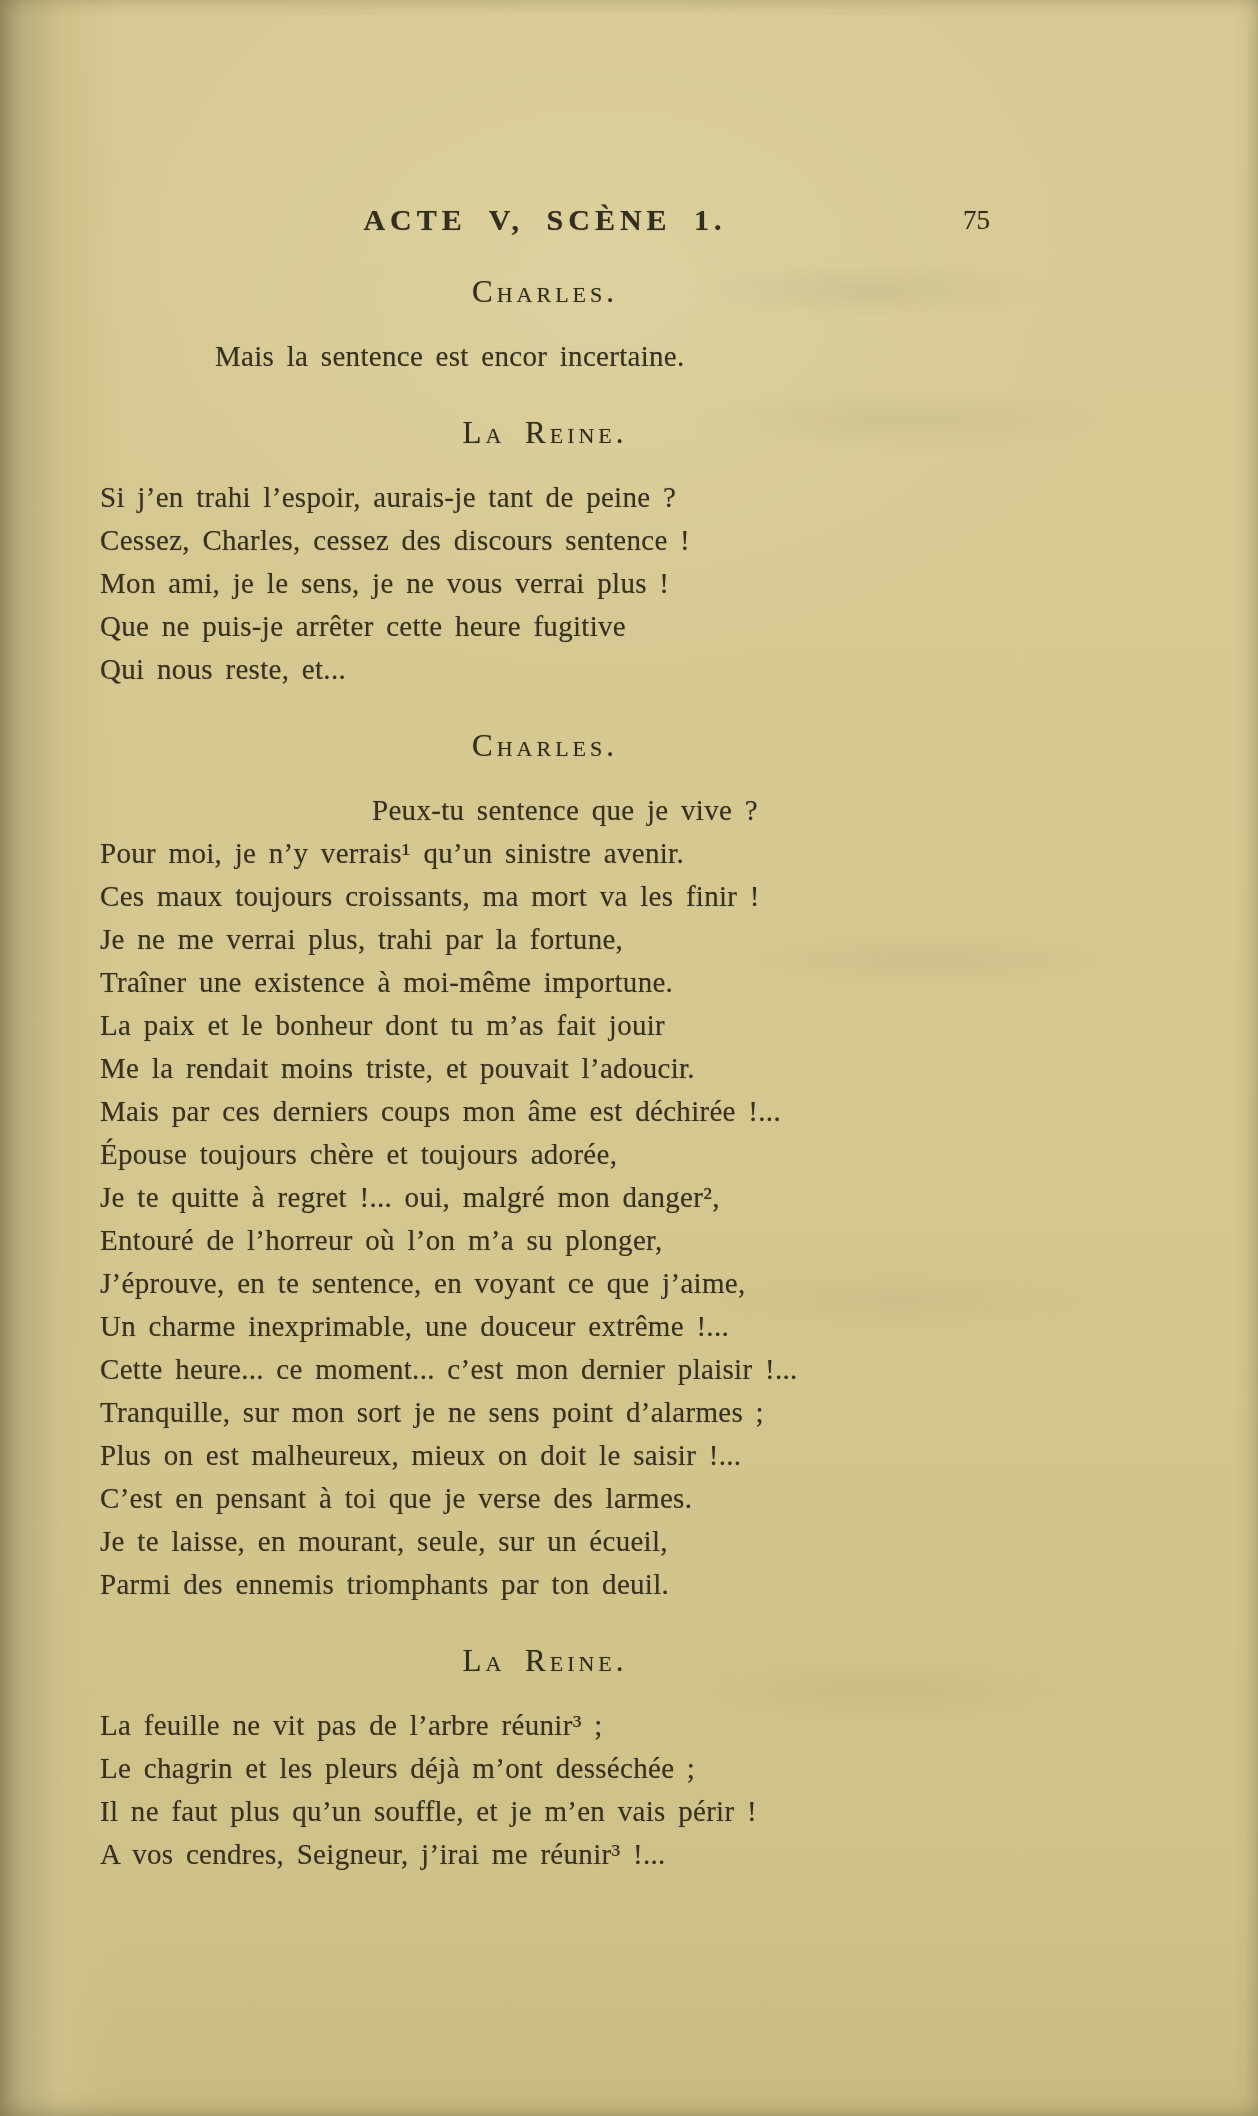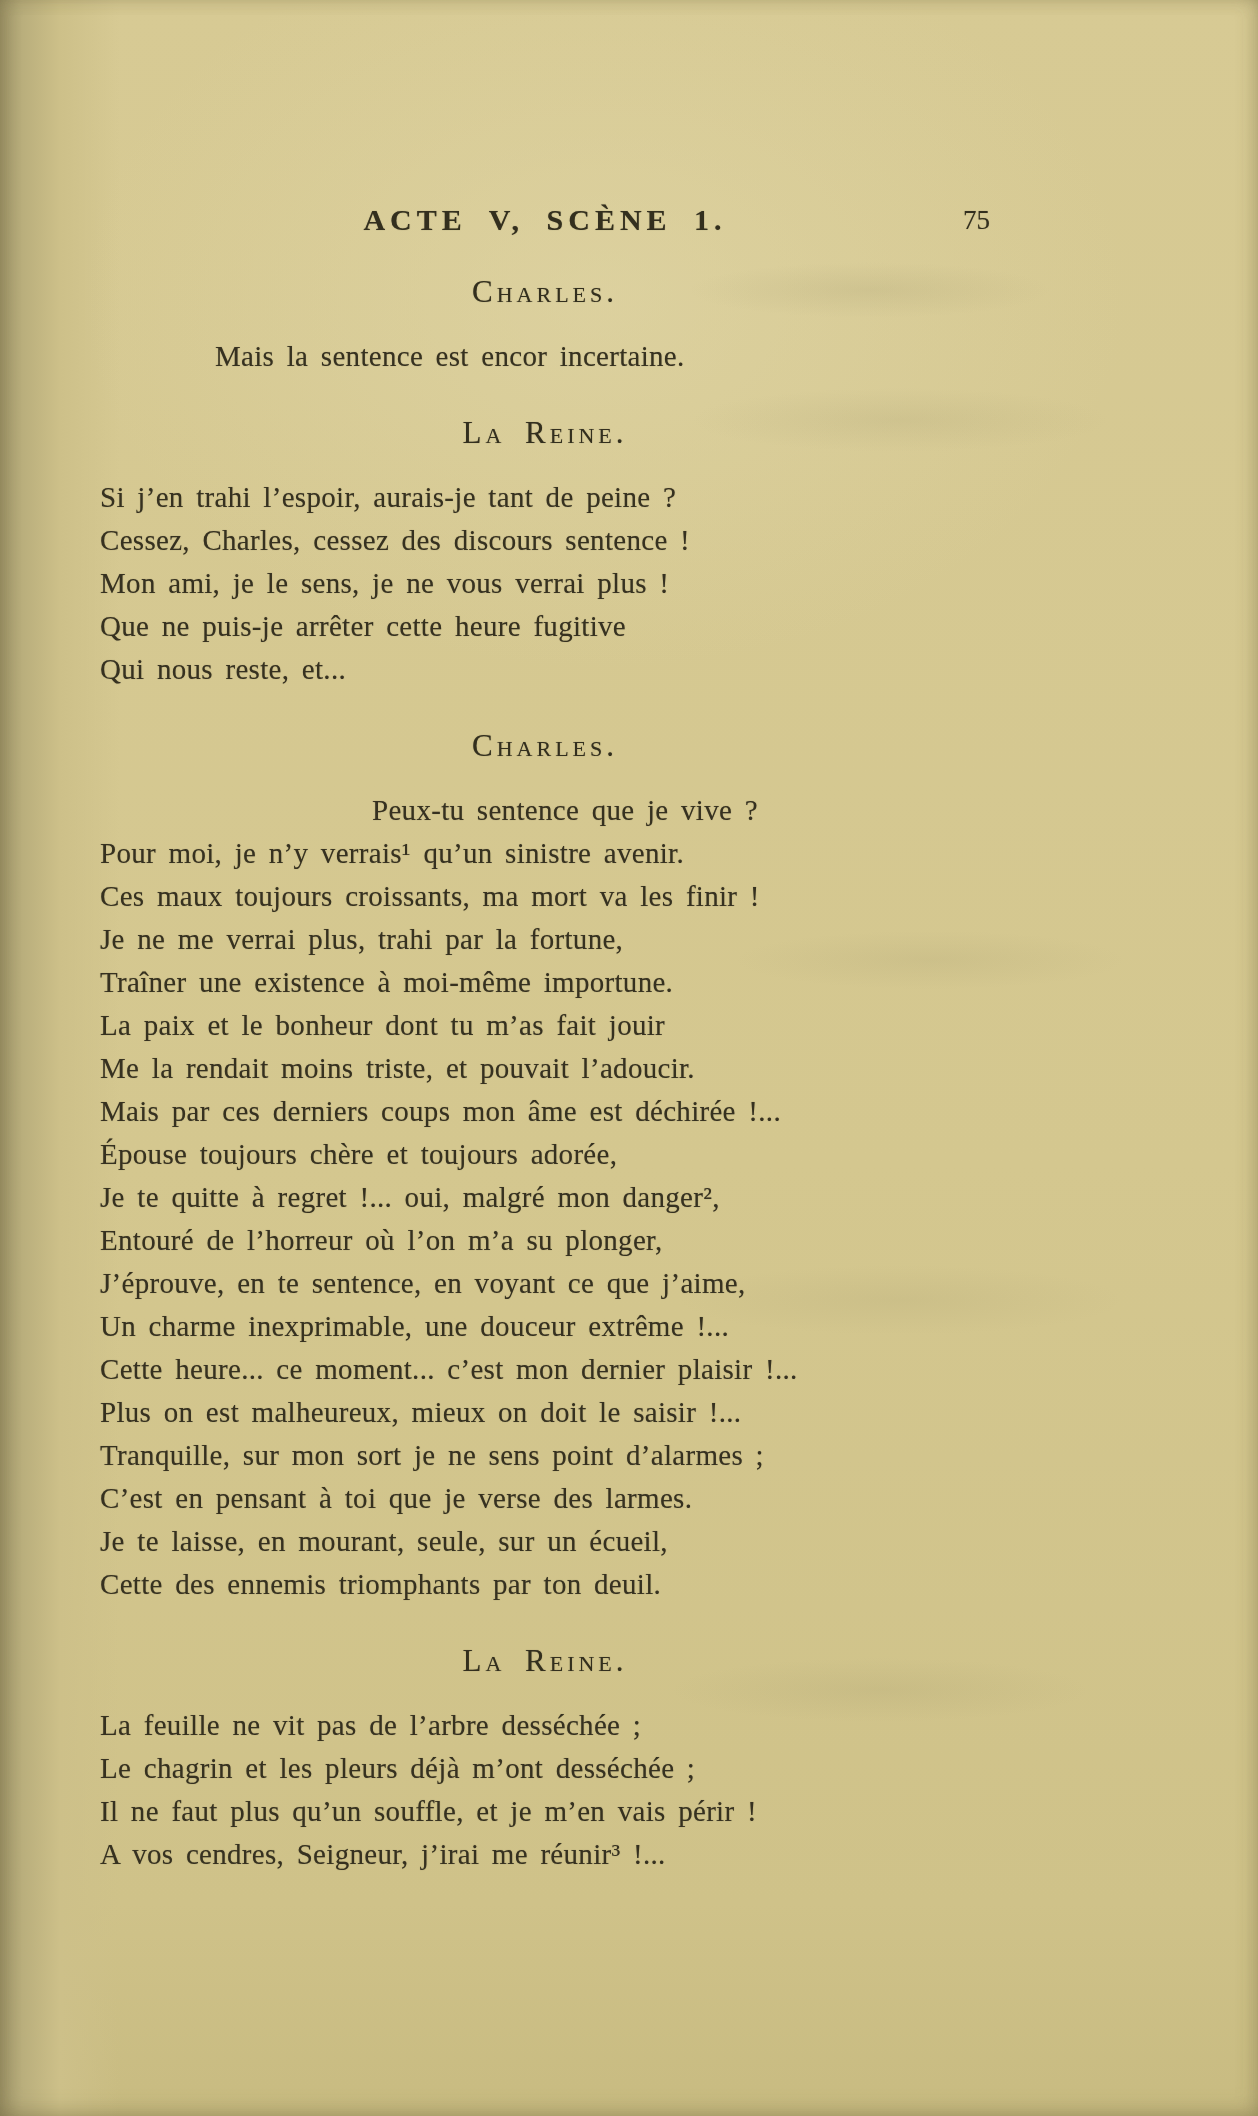--- a/index.html
+++ b/index.html
@@ -114,25 +114,25 @@
         <div class="verse indent-0">Traîner une existence à moi-même importune.</div>
         <div class="verse indent-0">La paix et le bonheur dont tu m’as fait jouir</div>
         <div class="verse indent-0">Me la rendait moins triste, et pouvait l’adoucir.</div>
         <div class="verse indent-0">Mais par ces derniers coups mon âme est déchirée !...</div>
         <div class="verse indent-0">Épouse toujours chère et toujours adorée,</div>
         <div class="verse indent-0">Je te quitte à regret !... oui, malgré mon danger²,</div>
         <div class="verse indent-0">Entouré de l’horreur où l’on m’a su plonger,</div>
         <div class="verse indent-0">J’éprouve, en te sentence, en voyant ce que j’aime,</div>
         <div class="verse indent-0">Un charme inexprimable, une douceur extrême !...</div>
         <div class="verse indent-0">Cette heure... ce moment... c’est mon dernier plaisir !...</div>
+        <div class="verse indent-0">Tranquille, sur mon sort je ne sens point d’alarmes ;</div>
         <div class="verse indent-0">Plus on est malheureux, mieux on doit le saisir !...</div>
-        <div class="verse indent-0">Tranquille, sur mon sort je ne sens point d’alarmes ;</div>
         <div class="verse indent-0">C’est en pensant à toi que je verse des larmes.</div>
         <div class="verse indent-0">Je te laisse, en mourant, seule, sur un écueil,</div>
-        <div class="verse indent-0">Cette des ennemis triomphants par ton deuil.</div>
+        <div class="verse indent-0">Parmi des ennemis triomphants par ton deuil.</div>
         <div class="speaker">La Reine.</div>
-        <div class="verse indent-0">La feuille ne vit pas de l’arbre desséchée ;</div>
+        <div class="verse indent-0">La feuille ne vit pas de l’arbre réunir³ ;</div>
         <div class="verse indent-0">Le chagrin et les pleurs déjà m’ont desséchée ;</div>
         <div class="verse indent-0">Il ne faut plus qu’un souffle, et je m’en vais périr !</div>
         <div class="verse indent-0">A vos cendres, Seigneur, j’irai me réunir³ !...</div>
       </main>
   </div>
 </div>
 
 </body></html>

